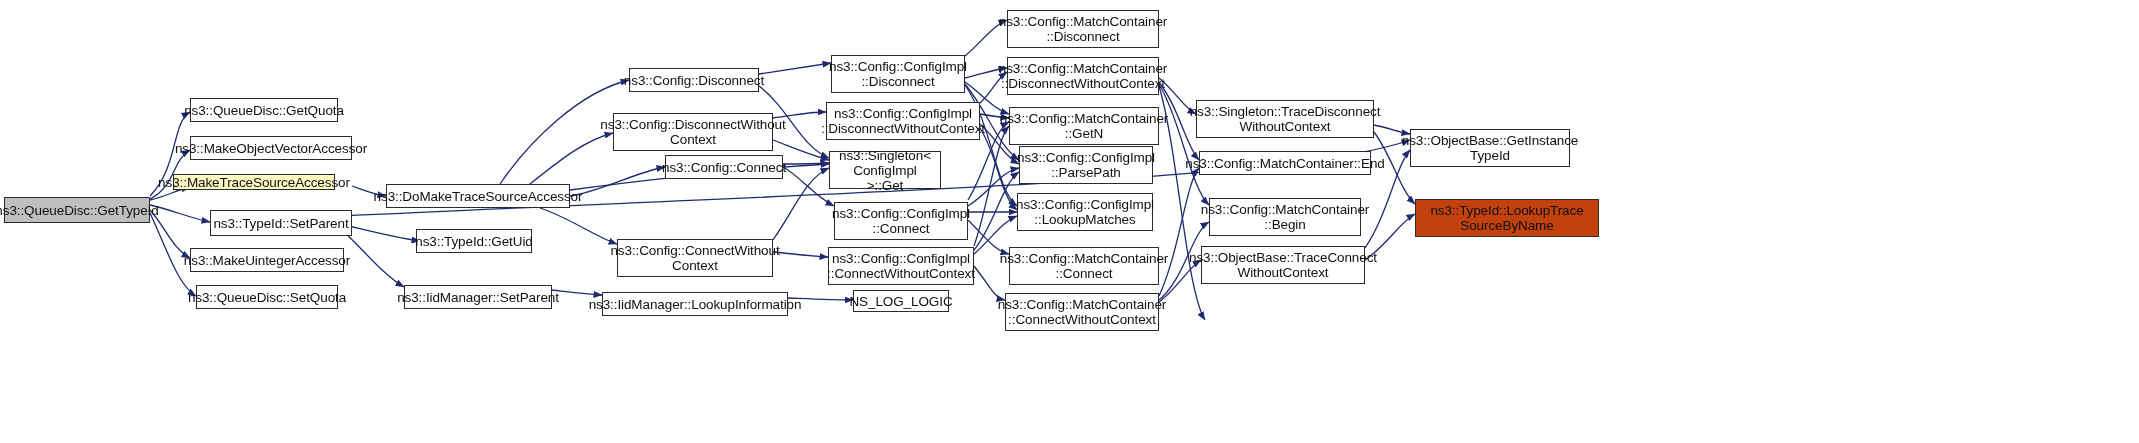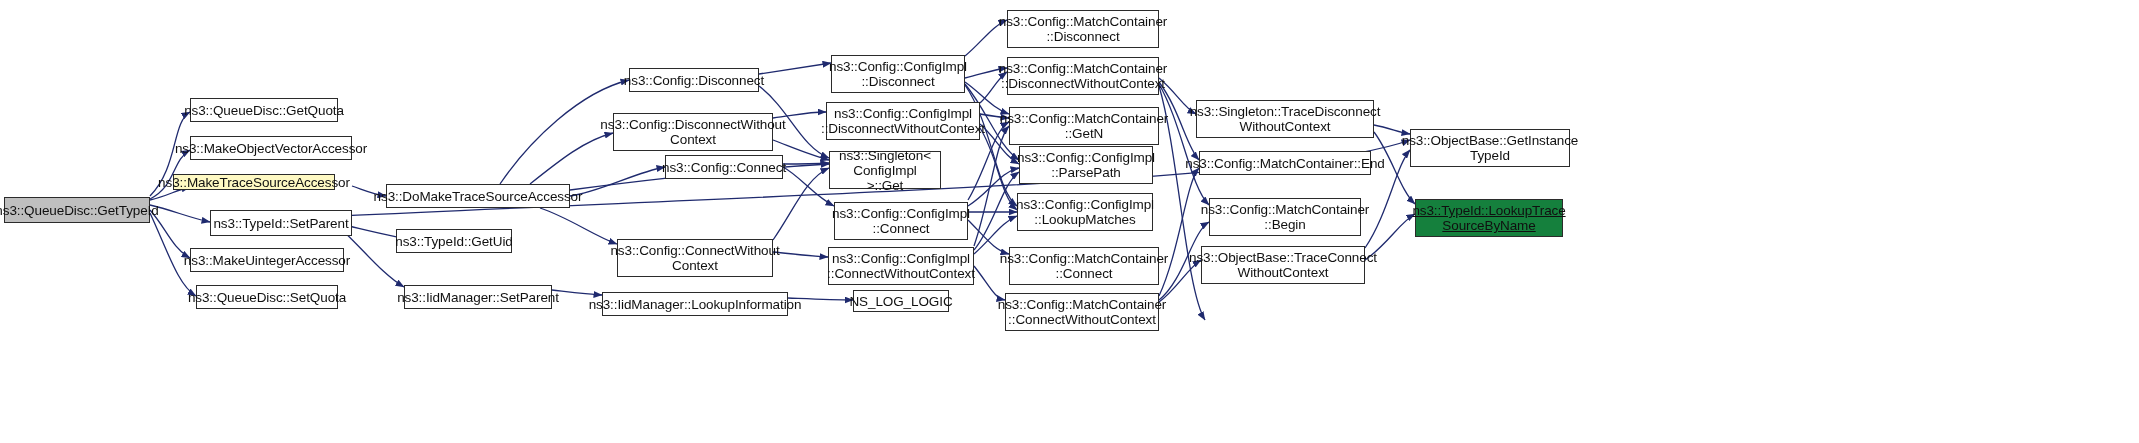--- a/index.html
+++ b/index.html
@@ -118,21 +118,21 @@
   </svg>
   <div id="nodes-group">
       <div class="node root thick" style="left: 4px; top: 189px; width: 146px; height: 26px; background: rgb(191, 191, 191); border-color: rgb(43, 43, 43);">ns3::QueueDisc::GetTypeId</div>
       <div class="node" style="left: 190px; top: 98px; width: 148px; height: 24px; background: rgb(255, 255, 255); border-color: rgb(43, 43, 43);">ns3::QueueDisc::GetQuota</div>
       <div class="node" style="left: 190px; top: 136px; width: 162px; height: 24px; background: rgb(255, 255, 255); border-color: rgb(43, 43, 43);">ns3::MakeObjectVectorAccessor</div>
       <div class="node" style="left: 173px; top: 174px; width: 162px; height: 16px; background: #fef9c3; border-color: rgb(43, 43, 43);">ns3::MakeTraceSourceAccessor</div>
       <div class="node thick" style="left: 210px; top: 202px; width: 142px; height: 26px; background: rgb(255, 255, 255); border-color: rgb(43, 43, 43);">ns3::TypeId::SetParent</div>
       <div class="node" style="left: 190px; top: 248px; width: 154px; height: 24px; background: rgb(255, 255, 255); border-color: rgb(43, 43, 43);">ns3::MakeUintegerAccessor</div>
       <div class="node" style="left: 196px; top: 285px; width: 142px; height: 24px; background: rgb(255, 255, 255); border-color: rgb(43, 43, 43);">ns3::QueueDisc::SetQuota</div>
       <div class="node" style="left: 386px; top: 184px; width: 184px; height: 24px; background: rgb(255, 255, 255); border-color: rgb(43, 43, 43);">ns3::DoMakeTraceSourceAccessor</div>
-      <div class="node" style="left: 396px; top: 229px; width: 116px; height: 24px; background: rgb(255, 255, 255); border-color: rgb(43, 43, 43);">ns3::TypeId::GetUid</div>
+      <div class="node" style="left: 416px; top: 229px; width: 116px; height: 24px; background: rgb(255, 255, 255); border-color: rgb(43, 43, 43);">ns3::TypeId::GetUid</div>
       <div class="node thick" style="left: 404px; top: 277px; width: 148px; height: 24px; background: rgb(255, 255, 255); border-color: rgb(43, 43, 43);">ns3::IidManager::SetParent</div>
       <div class="node" style="left: 629px; top: 68px; width: 130px; height: 24px; background: rgb(255, 255, 255); border-color: rgb(43, 43, 43);">ns3::Config::Disconnect</div>
       <div class="node thick" style="left: 613px; top: 105px; width: 160px; height: 38px; background: rgb(255, 255, 255); border-color: rgb(43, 43, 43);">ns3::Config::DisconnectWithout
 Context</div>
       <div class="node" style="left: 665px; top: 155px; width: 118px; height: 24px; background: rgb(255, 255, 255); border-color: rgb(43, 43, 43);">ns3::Config::Connect</div>
       <div class="node thick" style="left: 617px; top: 231px; width: 156px; height: 38px; background: rgb(255, 255, 255); border-color: rgb(43, 43, 43);">ns3::Config::ConnectWithout
 Context</div>
       <div class="node thick" style="left: 602px; top: 284px; width: 186px; height: 24px; background: rgb(255, 255, 255); border-color: rgb(43, 43, 43);">ns3::IidManager::LookupInformation</div>
       <div class="node" style="left: 853px; top: 290px; width: 96px; height: 22px; background: rgb(255, 255, 255); border-color: rgb(43, 43, 43);">NS_LOG_LOGIC</div>
       <div class="node thick" style="left: 831px; top: 47px; width: 134px; height: 38px; background: rgb(255, 255, 255); border-color: rgb(43, 43, 43);">ns3::Config::ConfigImpl
@@ -161,16 +161,16 @@
 ::ConnectWithoutContext</div>
       <div class="node" style="left: 1196px; top: 100px; width: 178px; height: 38px; background: rgb(255, 255, 255); border-color: rgb(43, 43, 43);">ns3::Singleton::TraceDisconnect
 WithoutContext</div>
       <div class="node" style="left: 1199px; top: 151px; width: 172px; height: 24px; background: rgb(255, 255, 255); border-color: rgb(43, 43, 43);">ns3::Config::MatchContainer::End</div>
       <div class="node thick" style="left: 1209px; top: 190px; width: 152px; height: 38px; background: rgb(255, 255, 255); border-color: rgb(43, 43, 43);">ns3::Config::MatchContainer
 ::Begin</div>
       <div class="node thick" style="left: 1201px; top: 238px; width: 164px; height: 38px; background: rgb(255, 255, 255); border-color: rgb(43, 43, 43);">ns3::ObjectBase::TraceConnect
 WithoutContext</div>
       <div class="node thick" style="left: 1410px; top: 121px; width: 160px; height: 38px; background: rgb(255, 255, 255); border-color: rgb(43, 43, 43);">ns3::ObjectBase::GetInstance
 TypeId</div>
-      <div class="node thick" style="left: 1415px; top: 191px; width: 148px; height: 38px; background: #15803d; border-color: rgb(43, 43, 43); text-decoration: underline;">ns3::TypeId::LookupTrace
+      <div class="node thick" style="left: 1415px; top: 191px; width: 184px; height: 38px; background: #c2410c; border-color: rgb(43, 43, 43);">ns3::TypeId::LookupTrace
 SourceByName</div>
     </div>
 </div>
 
 </body></html>

